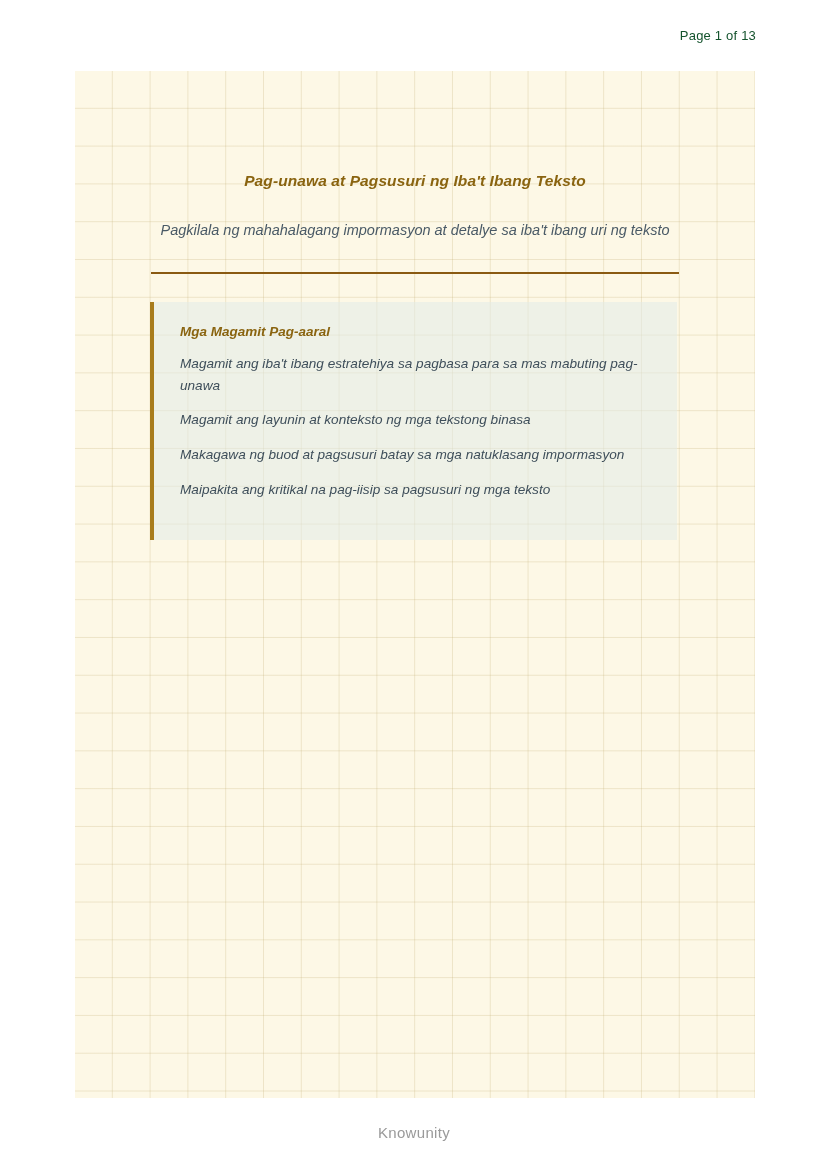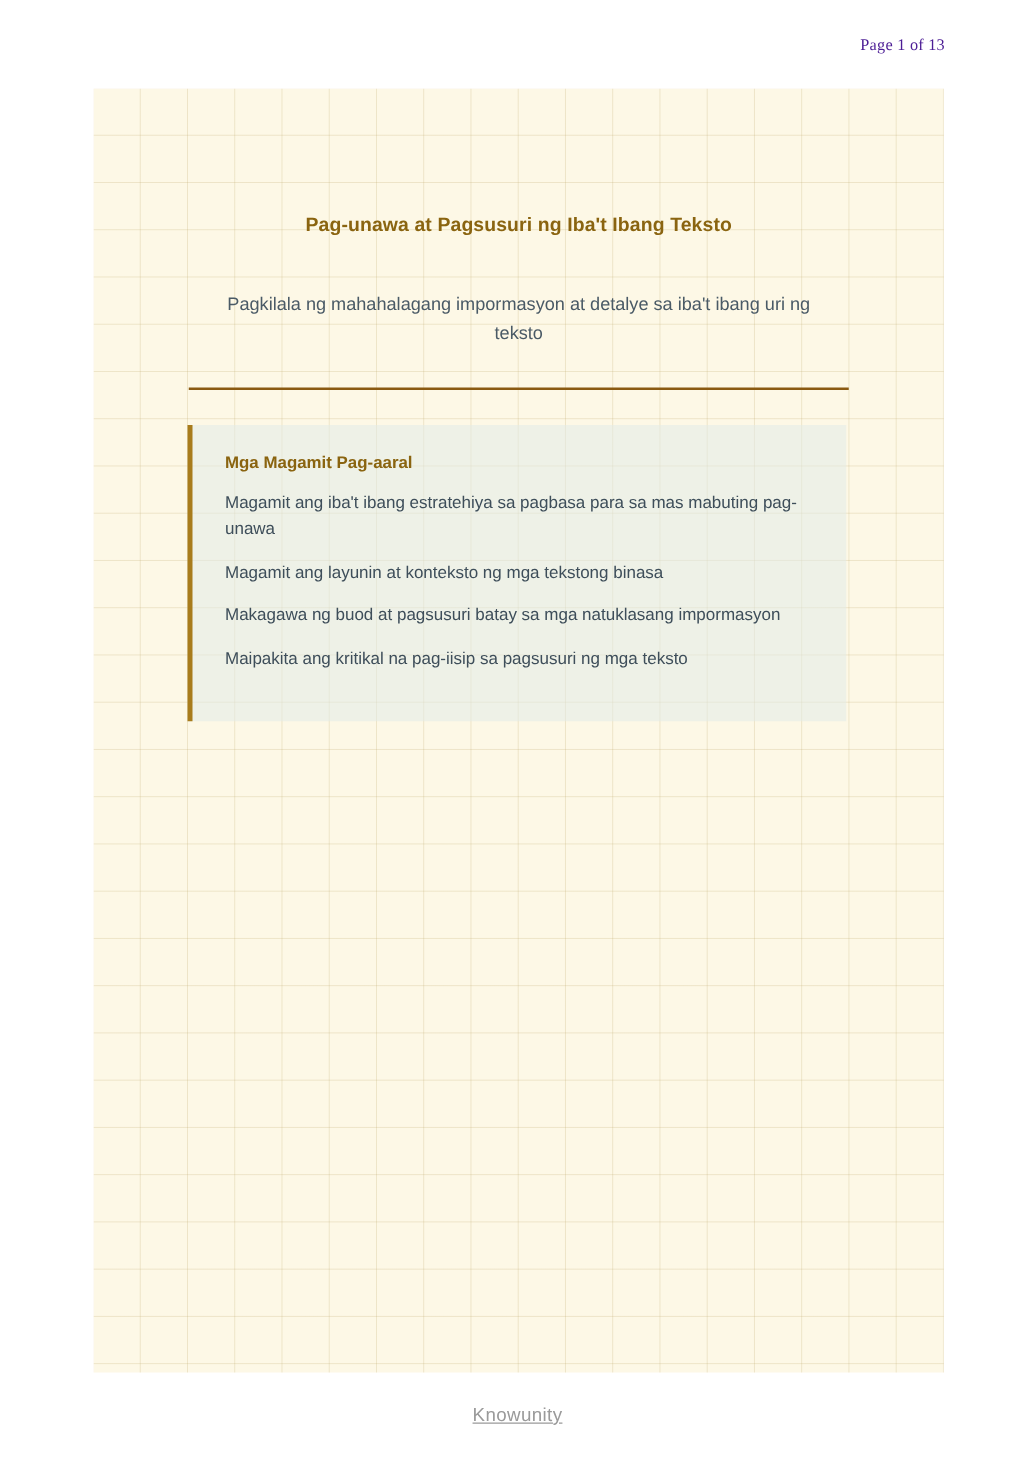--- a/index.html
+++ b/index.html
@@ -12,59 +12,60 @@
     height: 1171px;
     font-family: "Liberation Sans", sans-serif;
     position: relative;
     overflow: hidden;
   }
 
   .page-header {
     position: absolute;
     top: 28px;
     right: 72px;
-    font-family: Liberation Serif, serif;
+    font-family: Liberation Sans, sans-serif;
     font-size: 13px;
-    color: #4c1d95;
+    color: #14532d;
     letter-spacing: 0.2px;
   }
 
   .sheet {
     position: absolute;
     left: 75px;
     top: 71px;
     width: 680px;
     height: 1027px;
     background-color: #fdf8e6;
     background-image:
       linear-gradient(to right, rgba(197,176,120,0.28) 1px, transparent 1px),
       linear-gradient(to bottom, rgba(197,176,120,0.28) 1px, transparent 1px);
     background-size: 37.8px 37.8px;
     background-position: -1px -1px;
+    font-style: italic;
   }
 
   .content {
     position: relative;
     padding: 0 75px;
     box-sizing: border-box;
     width: 100%;
   }
 
   .doc-title {
     margin: 0;
     padding-top: 101px;
     text-align: center;
     font-size: 15.5px;
     font-weight: bold;
     color: #8a6410;
     letter-spacing: 0.1px;
   }
 
   .doc-subtitle {
-    margin: 16px;
+    margin: 2px;
     padding-top: 27px;
     text-align: center;
     font-size: 14.5px;
     color: #4a5a66;
     line-height: 1.62;
     font-weight: normal;
   }
 
   .divider {
     margin: 30px auto 0 auto;
@@ -101,21 +102,20 @@
 
   .footer-brand {
     position: absolute;
     left: 0;
     right: 0;
     top: 1124px;
     text-align: center;
     font-size: 15px;
     color: #9a9a9a;
     letter-spacing: 0.3px;
-    text-decoration: underline;
   }
 </style>
 </head>
 <body>
 
 <div class="page-header">Page 1 of 13</div>
 
 <div class="sheet">
   <div class="content">
 

